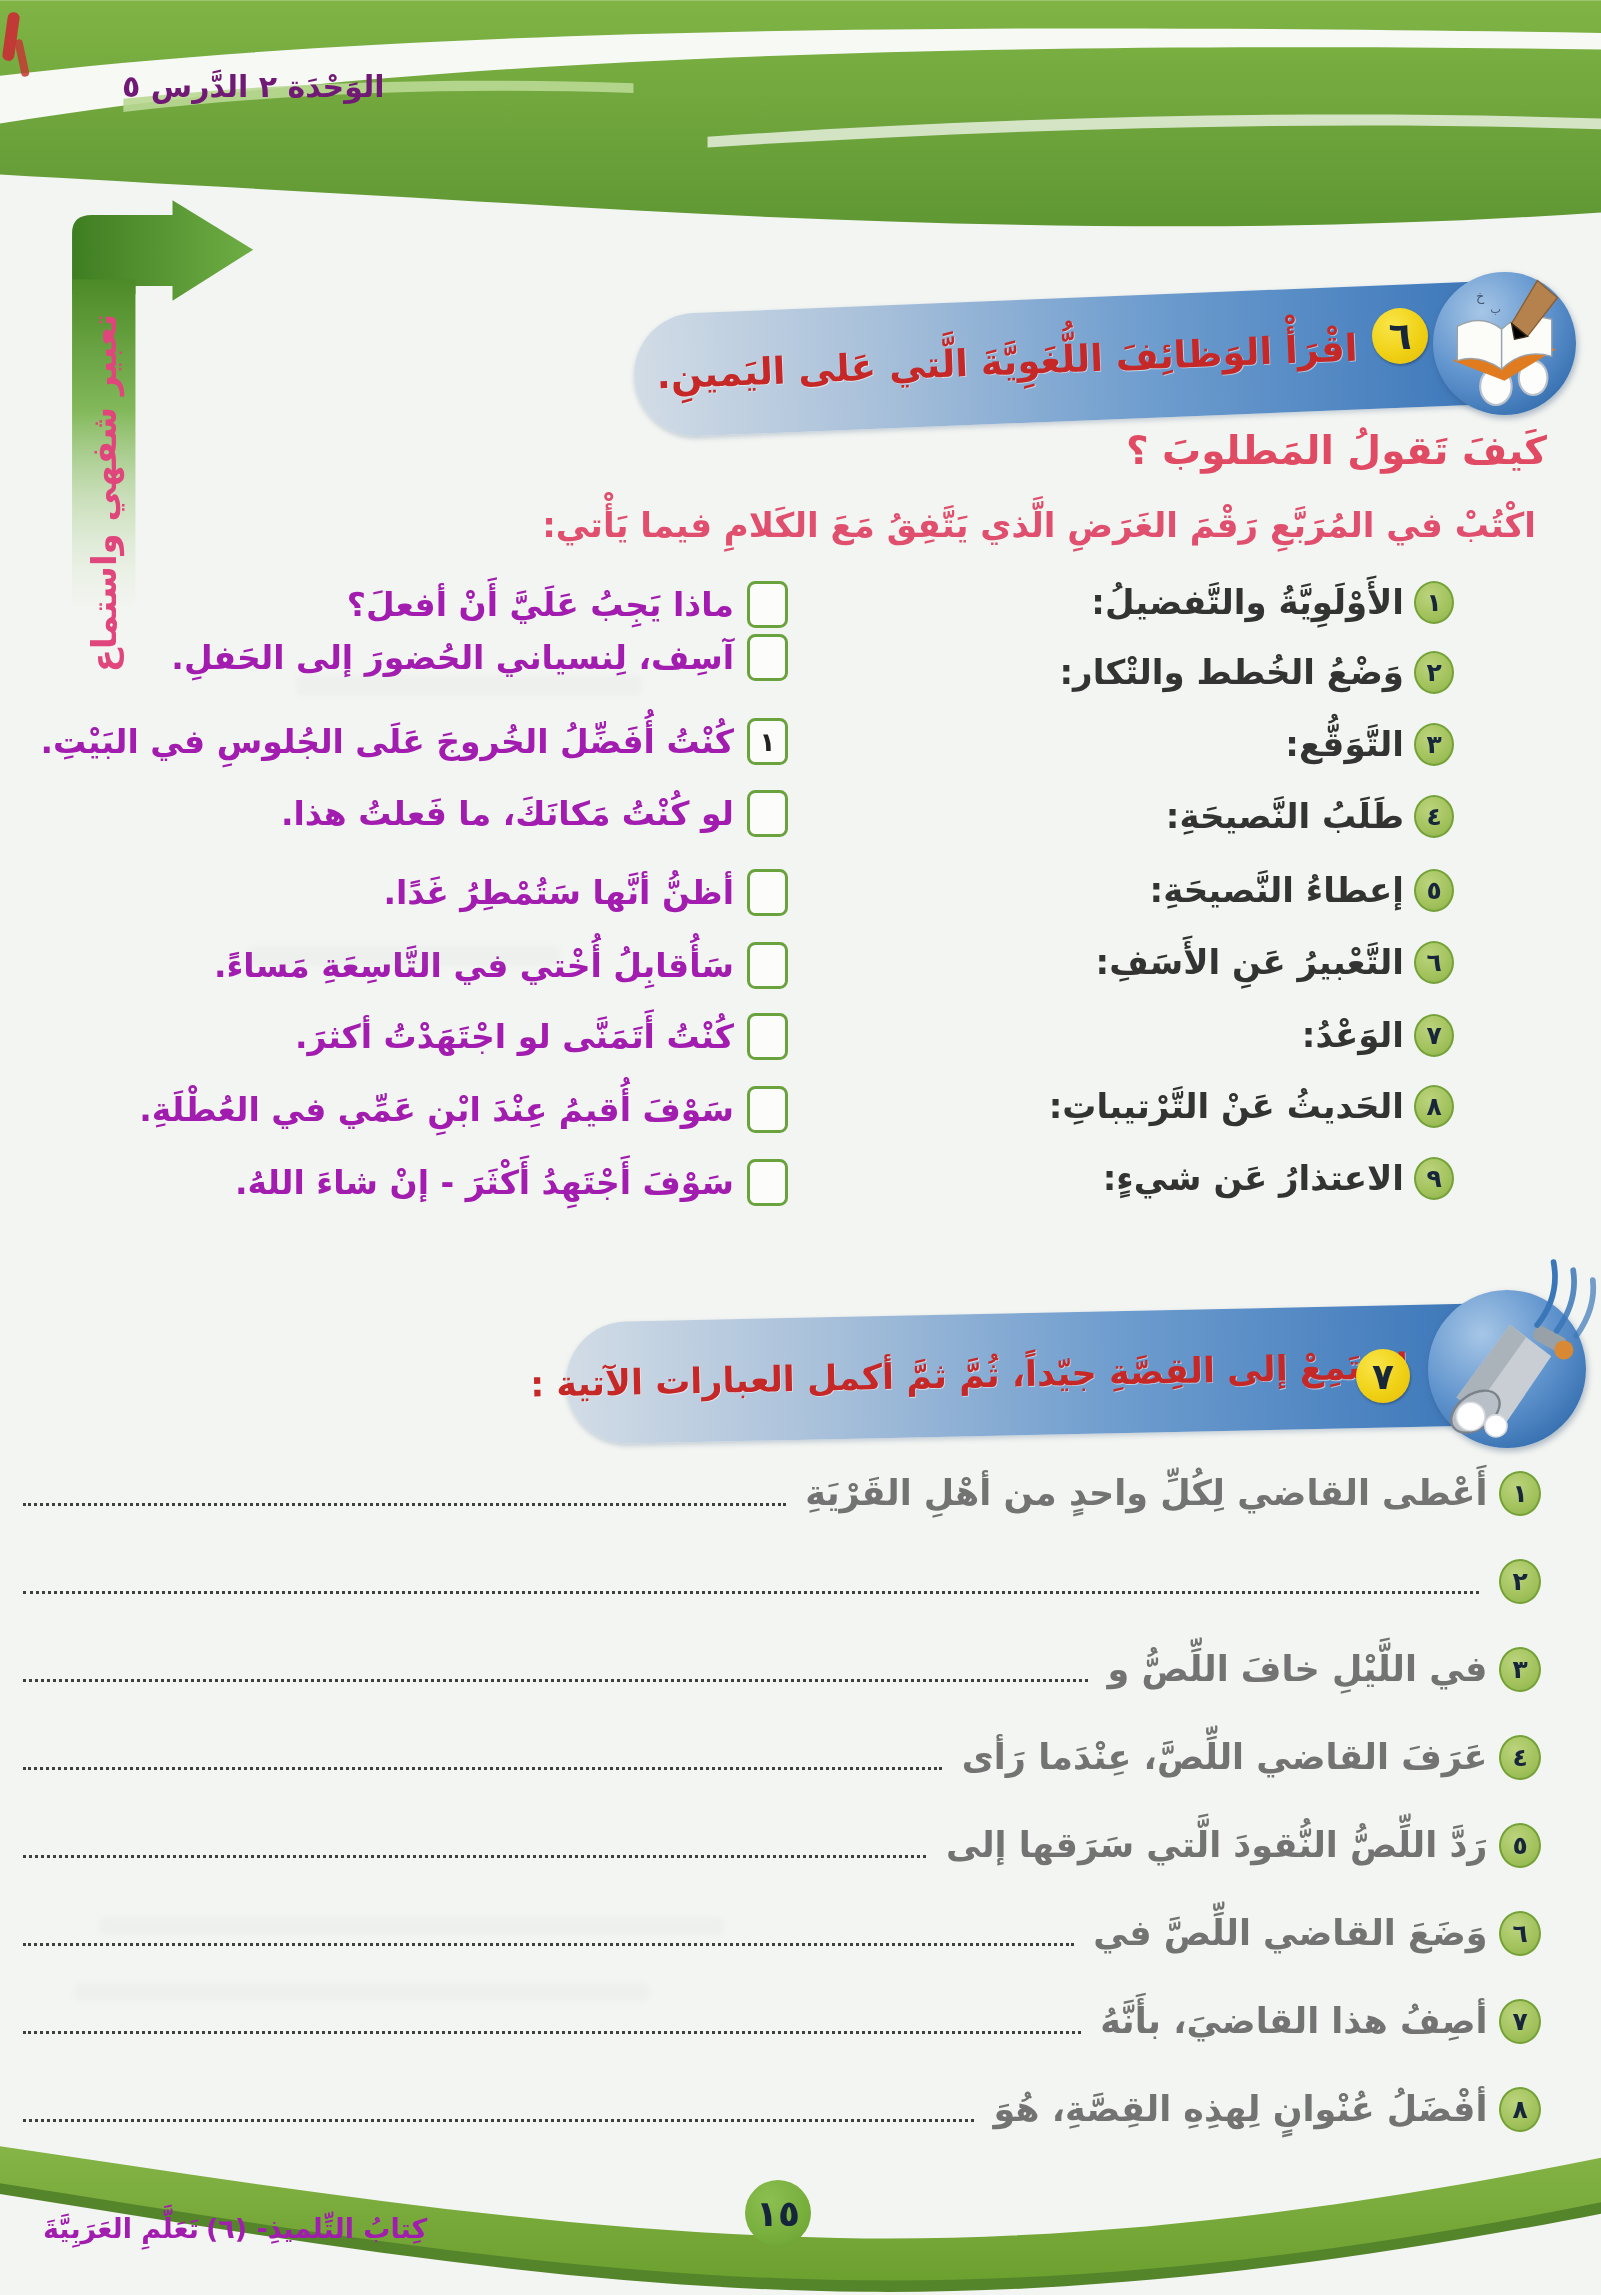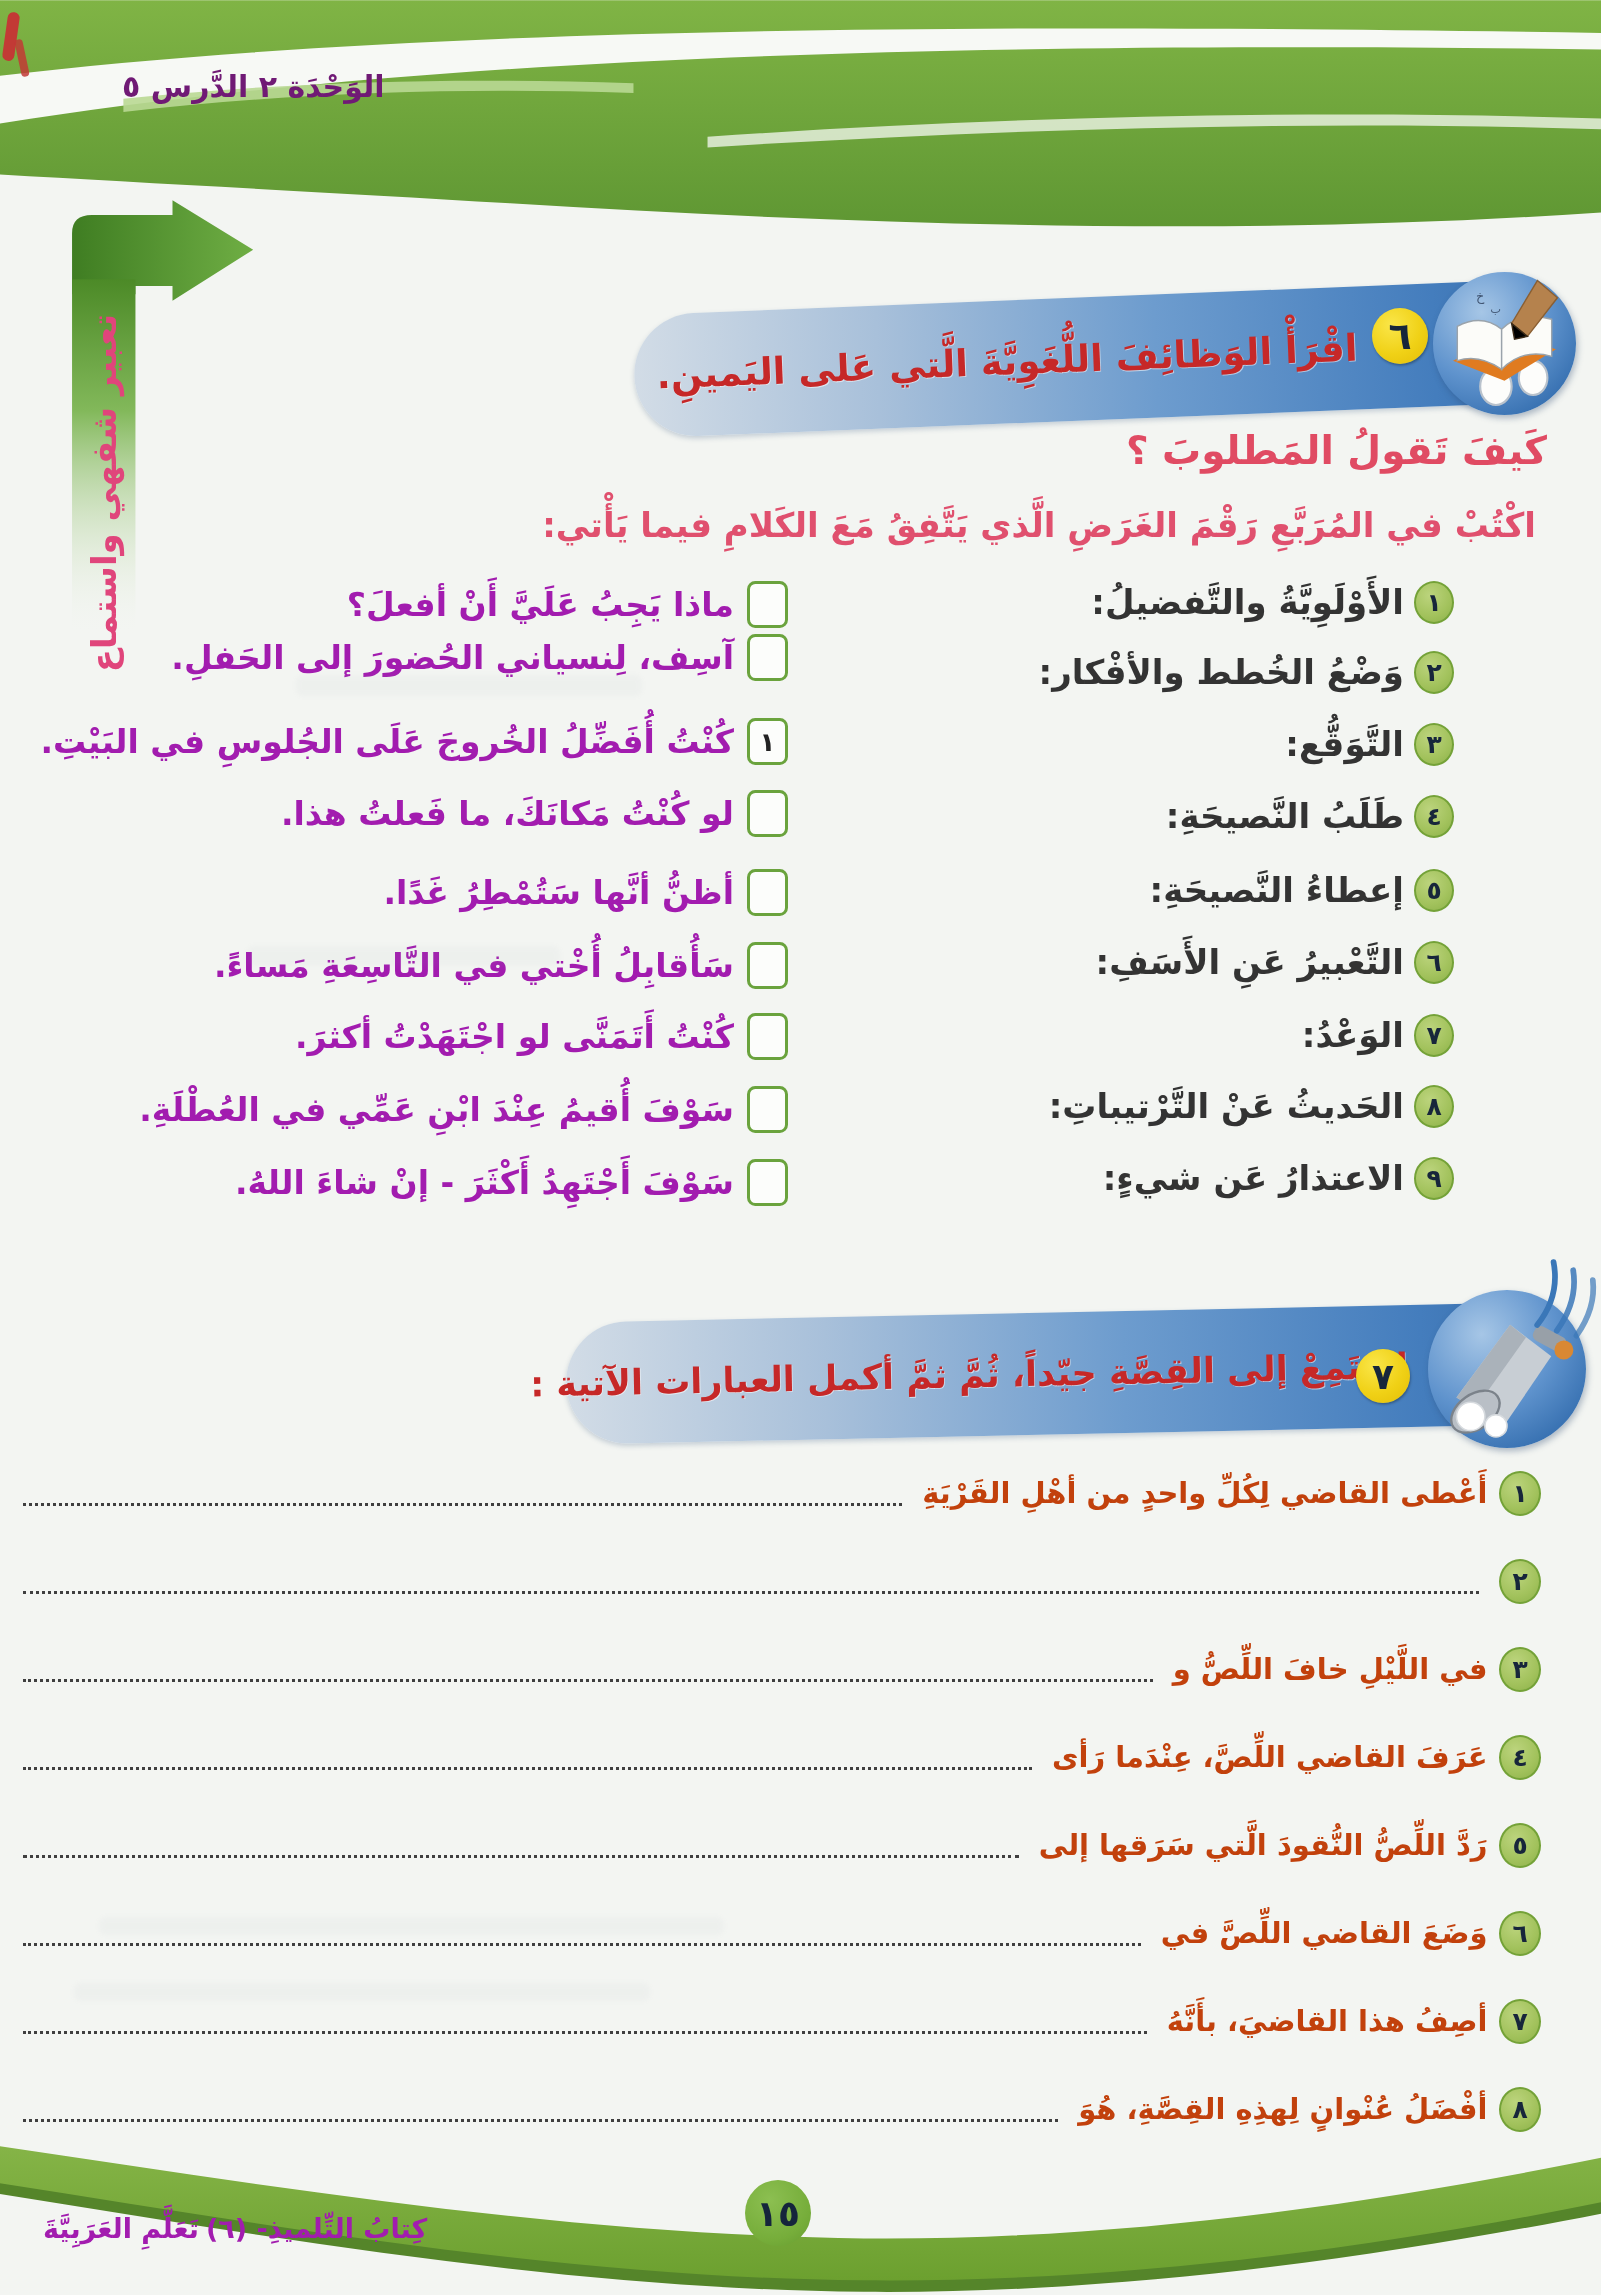--- a/index.html
+++ b/index.html
@@ -77,21 +77,21 @@
     border:3.3px solid #6aa33d; border-radius:8.2px; background:#fcfdfb;
     display:flex; align-items:center; justify-content:center;
     font-size:26px; font-weight:700; color:#222;
   }
   .sent-text{font-size:33px; color:#a21caf; white-space:nowrap; line-height:53px;}
 
   
   .ex7-row{position:absolute; right:60px; left:23px; height:59px; display:flex; direction:rtl;
            align-items:center; gap:11.5px;}
   .ex7-circle{width:38px; height:41px; font-size:25px;}
-  .ex7-text{font-size:29px; color:#c2410c; white-space:nowrap; line-height:59px;}
+  .ex7-text{font-size:35px; color:#737373; white-space:nowrap; line-height:59px;}
   .ex7-dots{flex:1 1 auto; height:0; border-bottom:3.3px dotted #3f3f3f;
             align-self:flex-end; margin:0 8.2px 17.3px 0;}
 
   
   #page-circle{
     left:745px; top:2180px; width:66px; height:66px; border-radius:50%;
     background:radial-gradient(circle at 38% 30%,#8cbf51,#76ad3a 65%,#659a2f);
     color:#15253c; display:flex; align-items:center; justify-content:center; font-size:36px;
   }
   .footer-text{top:2213px; font-size:27px; color:#a21caf; white-space:nowrap;}
@@ -163,21 +163,21 @@
   <div class="abs ar" id="ex6-question">كَيفَ تَقولُ المَطلوبَ ؟</div>
   <div class="abs ar" id="ex6-instruction">اكْتُبْ في المُرَبَّعِ رَقْمَ الغَرَضِ الَّذي يَتَّفِقُ مَعَ الكَلامِ فيما يَأْتي:</div>
 
   <div>
       <div class="fn-row" style="top: 575px;">
     <span class="fn-circle ar">١</span>
     <span class="fn-label ar">الأَوْلَوِيَّةُ والتَّفضيلُ:</span>
   </div>
       <div class="fn-row" style="top: 645px;">
     <span class="fn-circle ar">٢</span>
-    <span class="fn-label ar">وَضْعُ الخُطط والأفْكار:</span>
+    <span class="fn-label ar">وَضْعُ الخُطط والتْكار:</span>
   </div>
       <div class="fn-row" style="top: 717px;">
     <span class="fn-circle ar">٣</span>
     <span class="fn-label ar">التَّوَقُّع:</span>
   </div>
       <div class="fn-row" style="top: 789px;">
     <span class="fn-circle ar">٤</span>
     <span class="fn-label ar">طَلَبُ النَّصيحَةِ:</span>
   </div>
       <div class="fn-row" style="top: 863px;">

